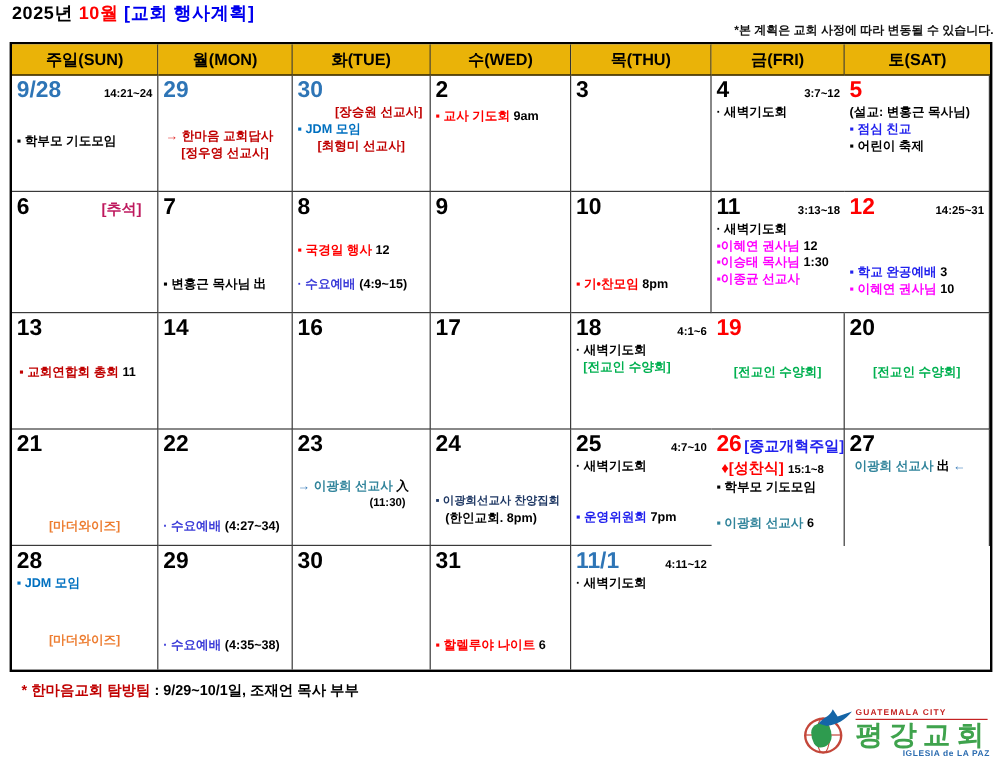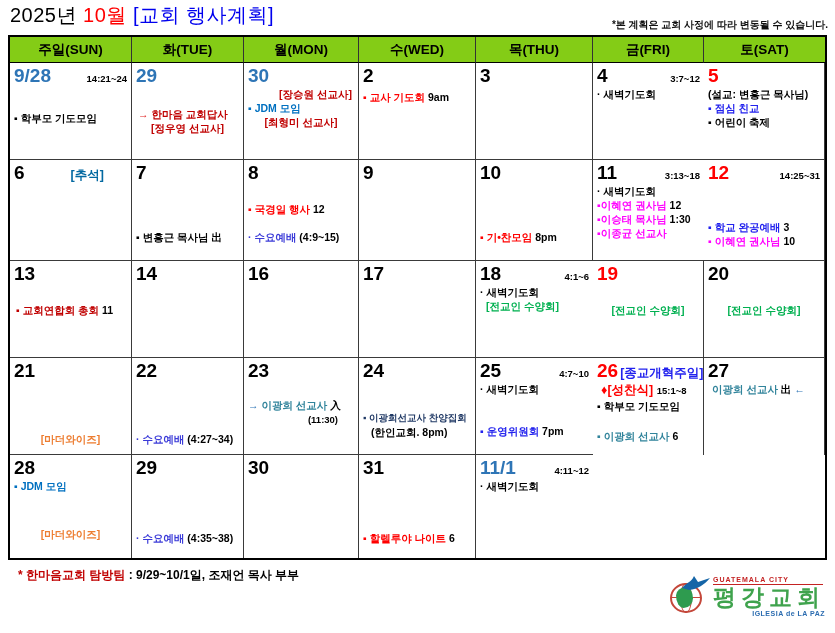--- a/index.html
+++ b/index.html
@@ -1,51 +1,51 @@
 <!DOCTYPE html>
 <html><head>
 <meta charset="utf-8">
 <style>
   html,body{margin:0;padding:0;}
   body{
     width:835px;height:633px;position:relative;background:#fff;overflow:hidden;
     font-family:"Liberation Sans","DejaVu Sans",sans-serif;
   }
-  .title{position:absolute;left:10px;top:2px;font-size:20px;font-weight:400;letter-spacing:.5px;white-space:nowrap;}
+  .title{position:absolute;left:10px;top:2px;font-size:15px;font-weight:700;letter-spacing:.5px;white-space:nowrap;}
   .title .yr{color:#000;}
   .title .mo{color:#FF0000;}
   .title .lb{color:#0000EE;}
   .note{position:absolute;right:7px;top:18px;font-size:10px;font-weight:700;color:#111;white-space:nowrap;}
   .grid{
     position:absolute;left:8px;top:35px;width:819px;height:525px;
     border:2px solid #000;box-sizing:border-box;
     display:grid;
     grid-template-columns:122px 112px 115px 117px 117px 111px 1fr;
     grid-template-rows:26px 97px 101px 97px 97px 1fr;
   }
   .hcell{
-    background:#84cc16;border-right:1px solid #333;border-bottom:1px solid #000;
+    background:#eab308;border-right:1px solid #333;border-bottom:1px solid #000;
     display:flex;align-items:center;justify-content:center;
     font-size:13.5px;font-weight:800;color:#000;box-sizing:border-box;
   }
   .cell{
     border-right:1px solid #3a3a3a;border-bottom:1px solid #3a3a3a;
     padding:2px 4px;box-sizing:border-box;overflow:hidden;font-weight:700;position:relative;
   }
   .lastcol{border-right:none;}
   .lastrow{border-bottom:none;}
   .daytop{display:flex;align-items:baseline;white-space:nowrap;}
   .daynum{font-size:19px;font-weight:800;line-height:1.15;}
   .daysuf{font-size:12.5px;font-weight:800;}
   .ref{margin-left:auto;font-size:9.5px;font-weight:600;color:#000;padding-top:2px;}
   .evline{font-size:10.5px;line-height:1.35;white-space:nowrap;font-weight:700;}
   .evline .sm{font-size:9.5px;}
   .evline .lg{font-size:12.5px;}
   .footnotes{position:absolute;left:18px;top:565px;font-size:12px;font-weight:700;line-height:21px;white-space:nowrap;}
-  .logo{position:absolute;right:10px;top:576px;display:flex;align-items:center;gap:5px;}
+  .logo{position:absolute;right:10px;top:591px;display:flex;align-items:center;gap:5px;}
   .globe{position:relative;width:40px;height:40px;}
   .globe-ring{position:absolute;left:2px;top:6px;width:32px;height:30px;border:2px solid #C4473A;border-radius:50%;box-sizing:border-box;}
   .globe-vert{position:absolute;left:12px;top:6px;width:12px;height:30px;border:1.5px solid #C4473A;border-radius:50%;box-sizing:border-box;}
   .globe-horiz{position:absolute;left:3px;top:20px;width:30px;height:1.5px;background:#C4473A;}
   .continent{position:absolute;left:8px;top:10px;width:17px;height:21px;background:#2E9B4F;border-radius:62% 38% 55% 45% / 40% 55% 45% 60%;}
   .bird{position:absolute;left:13px;top:-3px;}
   .logo-text{display:flex;flex-direction:column;align-items:flex-start;}
   .logo-city{font-size:7px;font-weight:800;color:#C42222;letter-spacing:1px;border-bottom:1px solid #C42222;padding:0 34px 1px 0;}
   .logo-name{font-size:23px;font-weight:800;color:#3FA34D;letter-spacing:5px;line-height:1.1;}
   .logo-sub{font-size:7px;font-weight:800;color:#2B6CB0;letter-spacing:.5px;align-self:flex-end;}
@@ -56,22 +56,22 @@
 <div class="title">
   <span class="yr">2025년</span>
   <span class="mo">10월</span>
   <span class="lb">[교회 행사계획]</span>
 </div>
 
 <div class="note">*본 계획은 교회 사정에 따라 변동될 수 있습니다.</div>
 
 <div class="grid">
     <div class="hcell">주일(SUN)</div>
+    <div class="hcell">월(MON)</div>
     <div class="hcell">화(TUE)</div>
-    <div class="hcell">월(MON)</div>
     <div class="hcell">수(WED)</div>
     <div class="hcell">목(THU)</div>
     <div class="hcell">금(FRI)</div>
     <div class="hcell lastcol">토(SAT)</div>
     <div class="cell">
       <div class="daytop">
         <span class="daynum" style="color: rgb(46, 117, 182);">9/28</span>
         <span class="ref">14:21~24</span>
       </div>
       <div class="evline" style="margin-top: 24px;"><span style="color: rgb(0, 0, 0);">▪ 학부모 기도모임</span></div>
@@ -113,21 +113,21 @@
       <div class="daytop">
         <span class="daynum" style="color: rgb(255, 0, 0);">5</span>
       </div>
       <div class="evline"><span style="color: rgb(0, 0, 0);">(설교: 변홍근 목사님)</span></div>
       <div class="evline"><span style="color: rgb(34, 34, 238);">▪ 점심 친교</span></div>
       <div class="evline"><span style="color: rgb(0, 0, 0);">▪ 어린이 축제</span></div>
     </div>
     <div class="cell">
       <div class="daytop">
         <span class="daynum" style="color: rgb(0, 0, 0);">6</span>
-        <span class="daysuf" style="color: #0369a1; margin-left: 6px; padding-left: 40px;">[추석]</span>
+        <span class="daysuf" style="color: #be185d; margin-left: 20px; padding-left: 40px;">[추석]</span>
       </div>
     </div>
     <div class="cell">
       <div class="daytop">
         <span class="daynum" style="color: rgb(0, 0, 0);">7</span>
       </div>
       <div class="evline" style="margin-top: 46px;"><span style="color: rgb(0, 0, 0);">▪ 변홍근 목사님 出</span></div>
     </div>
     <div class="cell">
       <div class="daytop">

